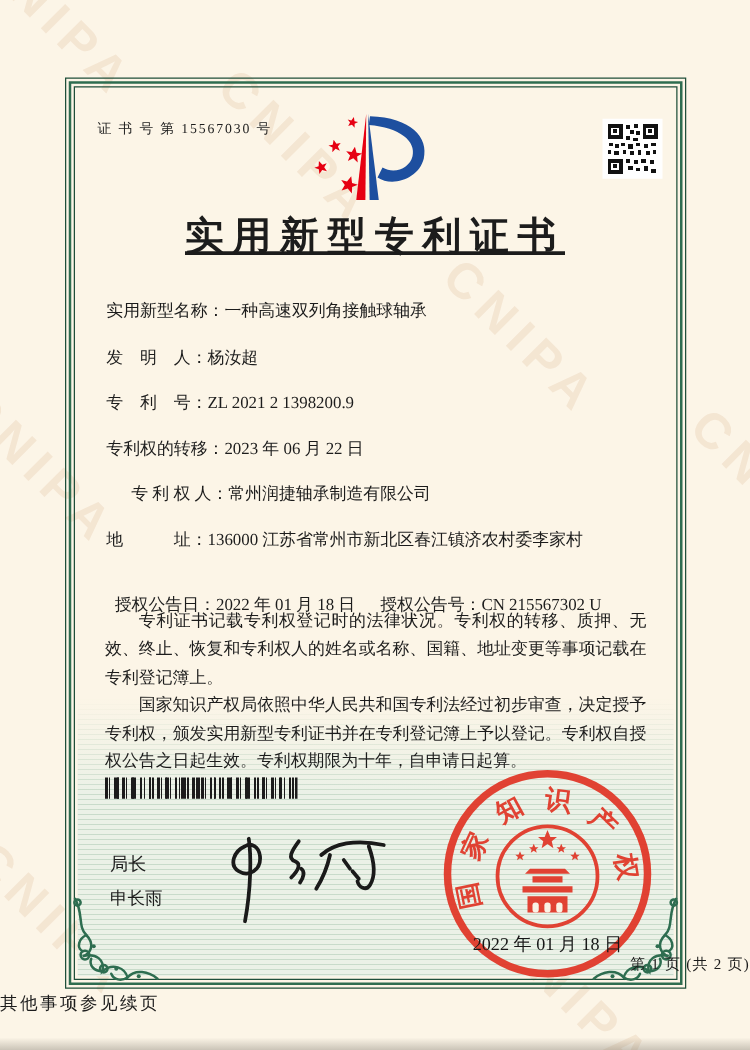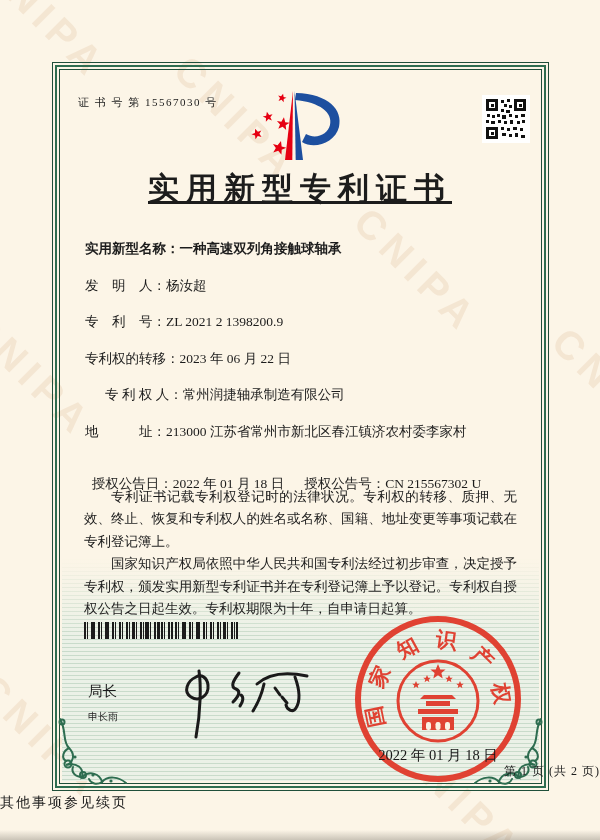--- a/index.html
+++ b/index.html
@@ -54,21 +54,21 @@
   }
   .law p{margin:0;text-indent:2em;}
   
   .barcode{
     position:absolute;left:84px;top:622px;width:154px;height:17px;z-index:4;
     background:
       repeating-linear-gradient(90deg,#1b1b1b 0 2px,transparent 2px 3px,#1b1b1b 3px 4px,transparent 4px 7px),
       repeating-linear-gradient(90deg,transparent 0 9px,#1b1b1b 9px 11px,transparent 11px 13px);
   }
   .sig-title{position:absolute;left:88px;top:682px;font-size:14.5px;font-family:"Liberation Sans","DejaVu Sans",sans-serif;z-index:4;}
-  .sig-name{position:absolute;left:88px;top:710px;font-size:10px;font-family:"Liberation Sans","DejaVu Sans",sans-serif;z-index:4;}
+  .sig-name{position:absolute;left:88px;top:710px;font-size:14px;font-family:"Liberation Sans","DejaVu Sans",sans-serif;z-index:4;}
   .signature{position:absolute;left:168px;top:650px;z-index:5;}
   .seal{position:absolute;left:352px;top:613px;z-index:5;}
   .footer-page{position:absolute;left:0;right:0;top:763px;text-align:right;font-size:12px;z-index:4;letter-spacing:1px;}
   .continuation{position:absolute;left:0;right:0;top:794px;font-size:14px;z-index:4;letter-spacing:2px;}
   .page-edge{position:absolute;left:0;right:0;bottom:0;height:10px;background:linear-gradient(to bottom,rgba(0,0,0,0),rgba(110,105,95,0.35));z-index:6;}
 </style>
 </head>
 <body>
 
 <div class="wm" style="left:-34px;top:-6px;">CNIPA</div>
@@ -182,26 +182,26 @@
     <polygon points="0,-5 1.45,-1.55 4.76,-1.55 2.1,0.6 2.94,4.05 0,2 -2.94,4.05 -2.1,0.6 -4.76,-1.55 -1.45,-1.55" transform="translate(42,12) scale(0.9) rotate(14)"></polygon>
     <polygon points="0,-5 1.45,-1.55 4.76,-1.55 2.1,0.6 2.94,4.05 0,2 -2.94,4.05 -2.1,0.6 -4.76,-1.55 -1.45,-1.55" transform="translate(28,31) scale(1.05) rotate(-12)"></polygon>
     <polygon points="0,-5 1.45,-1.55 4.76,-1.55 2.1,0.6 2.94,4.05 0,2 -2.94,4.05 -2.1,0.6 -4.76,-1.55 -1.45,-1.55" transform="translate(43,38) scale(1.35) rotate(8)"></polygon>
     <polygon points="0,-5 1.45,-1.55 4.76,-1.55 2.1,0.6 2.94,4.05 0,2 -2.94,4.05 -2.1,0.6 -4.76,-1.55 -1.45,-1.55" transform="translate(17,48) scale(1.1) rotate(-20)"></polygon>
     <polygon points="0,-5 1.45,-1.55 4.76,-1.55 2.1,0.6 2.94,4.05 0,2 -2.94,4.05 -2.1,0.6 -4.76,-1.55 -1.45,-1.55" transform="translate(39,62) scale(1.45) rotate(16)"></polygon>
   </g>
 </svg>
 
 <div class="title">实用新型专利证书</div>
 
-<div class="row" style="top:240px;font-weight:bold;"><span class="lab">实用新型名称：</span><span class="val">一种高速双列角接触球轴承</span></div>
+<div class="row" style="top:240px;"><span class="lab">实用新型名称：</span><span class="val">一种高速双列角接触球轴承</span></div>
 <div class="row" style="top:276.5px;"><span class="lab">发　明　人：</span><span class="val">杨汝超</span></div>
 <div class="row" style="top:313px;"><span class="lab">专　利　号：</span><span class="val">ZL 2021 2 1398200.9</span></div>
 <div class="row" style="top:349.5px;"><span class="lab">专利权的转移：</span><span class="val">2023 年 06 月 22 日</span></div>
 <div class="row" style="top:386px;margin-left:20px;"><span class="lab">专 利 权 人：</span><span class="val">常州润捷轴承制造有限公司</span></div>
-<div class="row" style="top:422.5px;"><span class="lab">地　　　址：</span><span class="val">213000 江苏省常州市新北区春江镇济农村委李家村</span></div>
+<div class="row" style="top:422.5px;"><span class="lab">地　　　址：</span><span class="val">136000 江苏省常州市新北区春江镇济农村委李家村</span></div>
 <div class="row" style="top:459px;">
   <span class="lab">授权公告日：</span><span class="val">2022 年 01 月 18 日</span><span class="lab lab2">授权公告号：</span><span class="val">CN 215567302 U</span>
 </div>
 
 <div class="law">
   <p>专利证书记载专利权登记时的法律状况。专利权的转移、质押、无效、终止、恢复和专利权人的姓名或名称、国籍、地址变更等事项记载在专利登记簿上。</p>
   <p>国家知识产权局依照中华人民共和国专利法经过初步审查，决定授予专利权，颁发实用新型专利证书并在专利登记簿上予以登记。专利权自授权公告之日起生效。专利权期限为十年，自申请日起算。</p>
 </div>
 
 <div class="barcode"></div>

